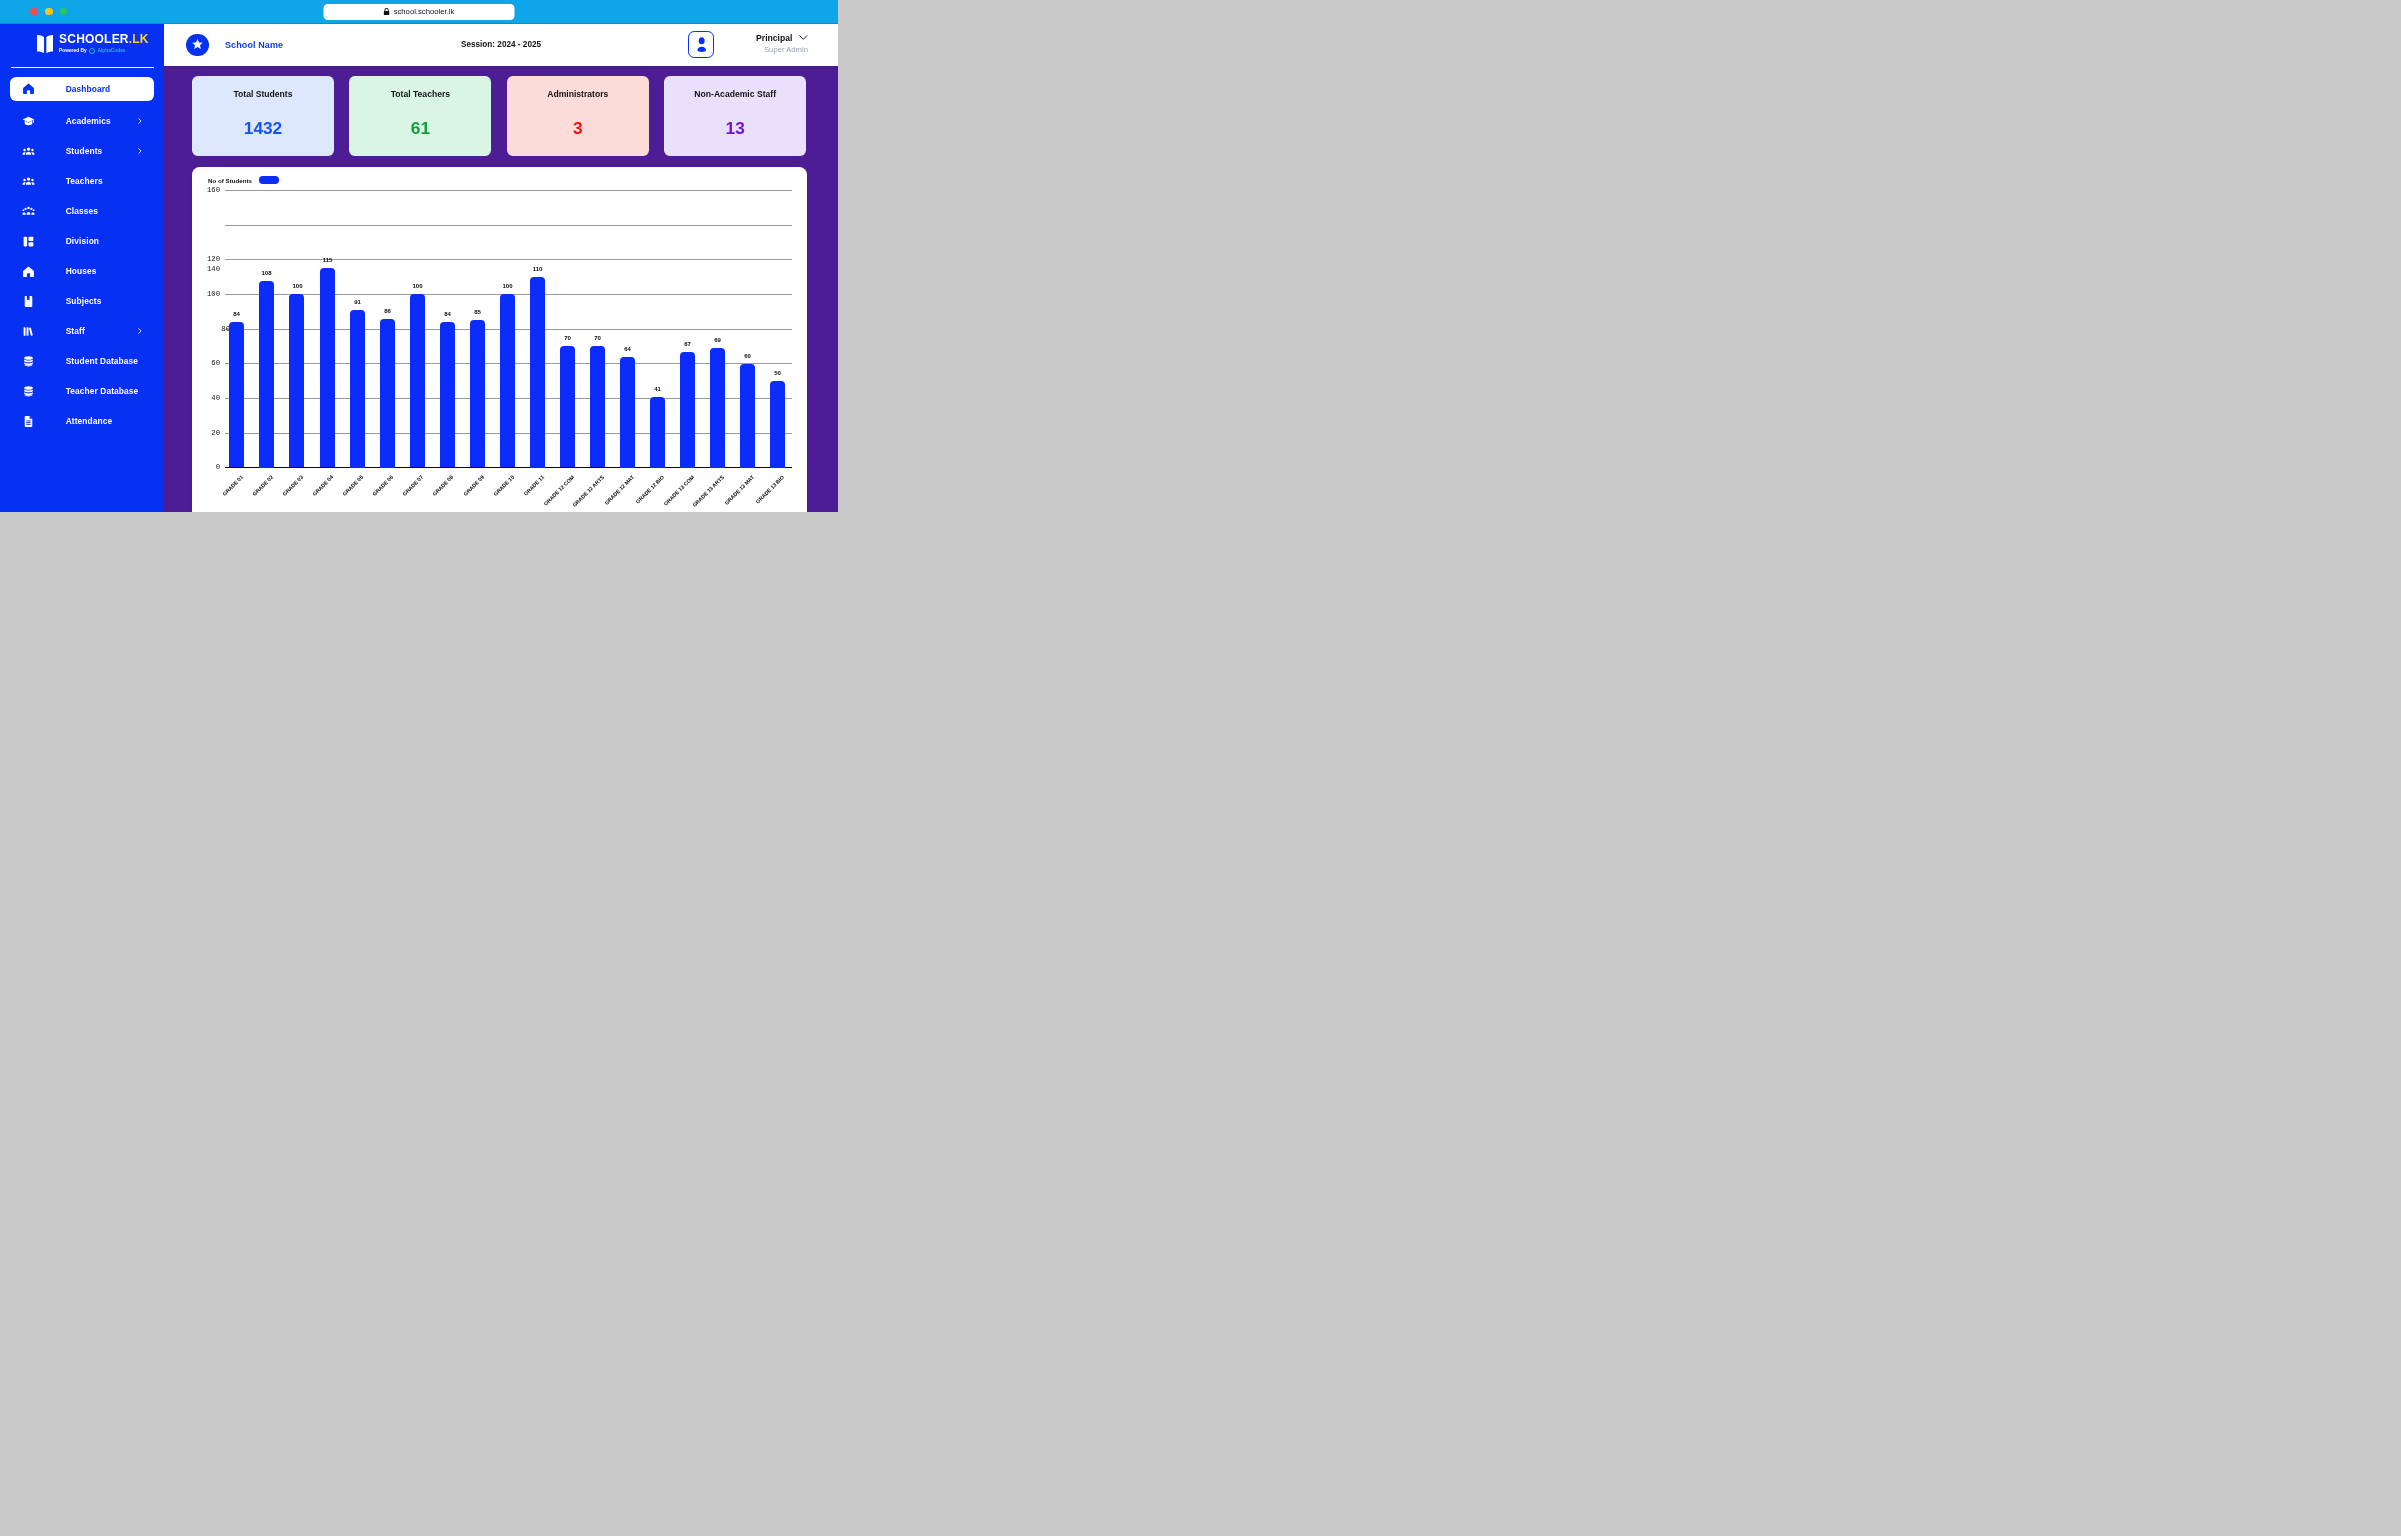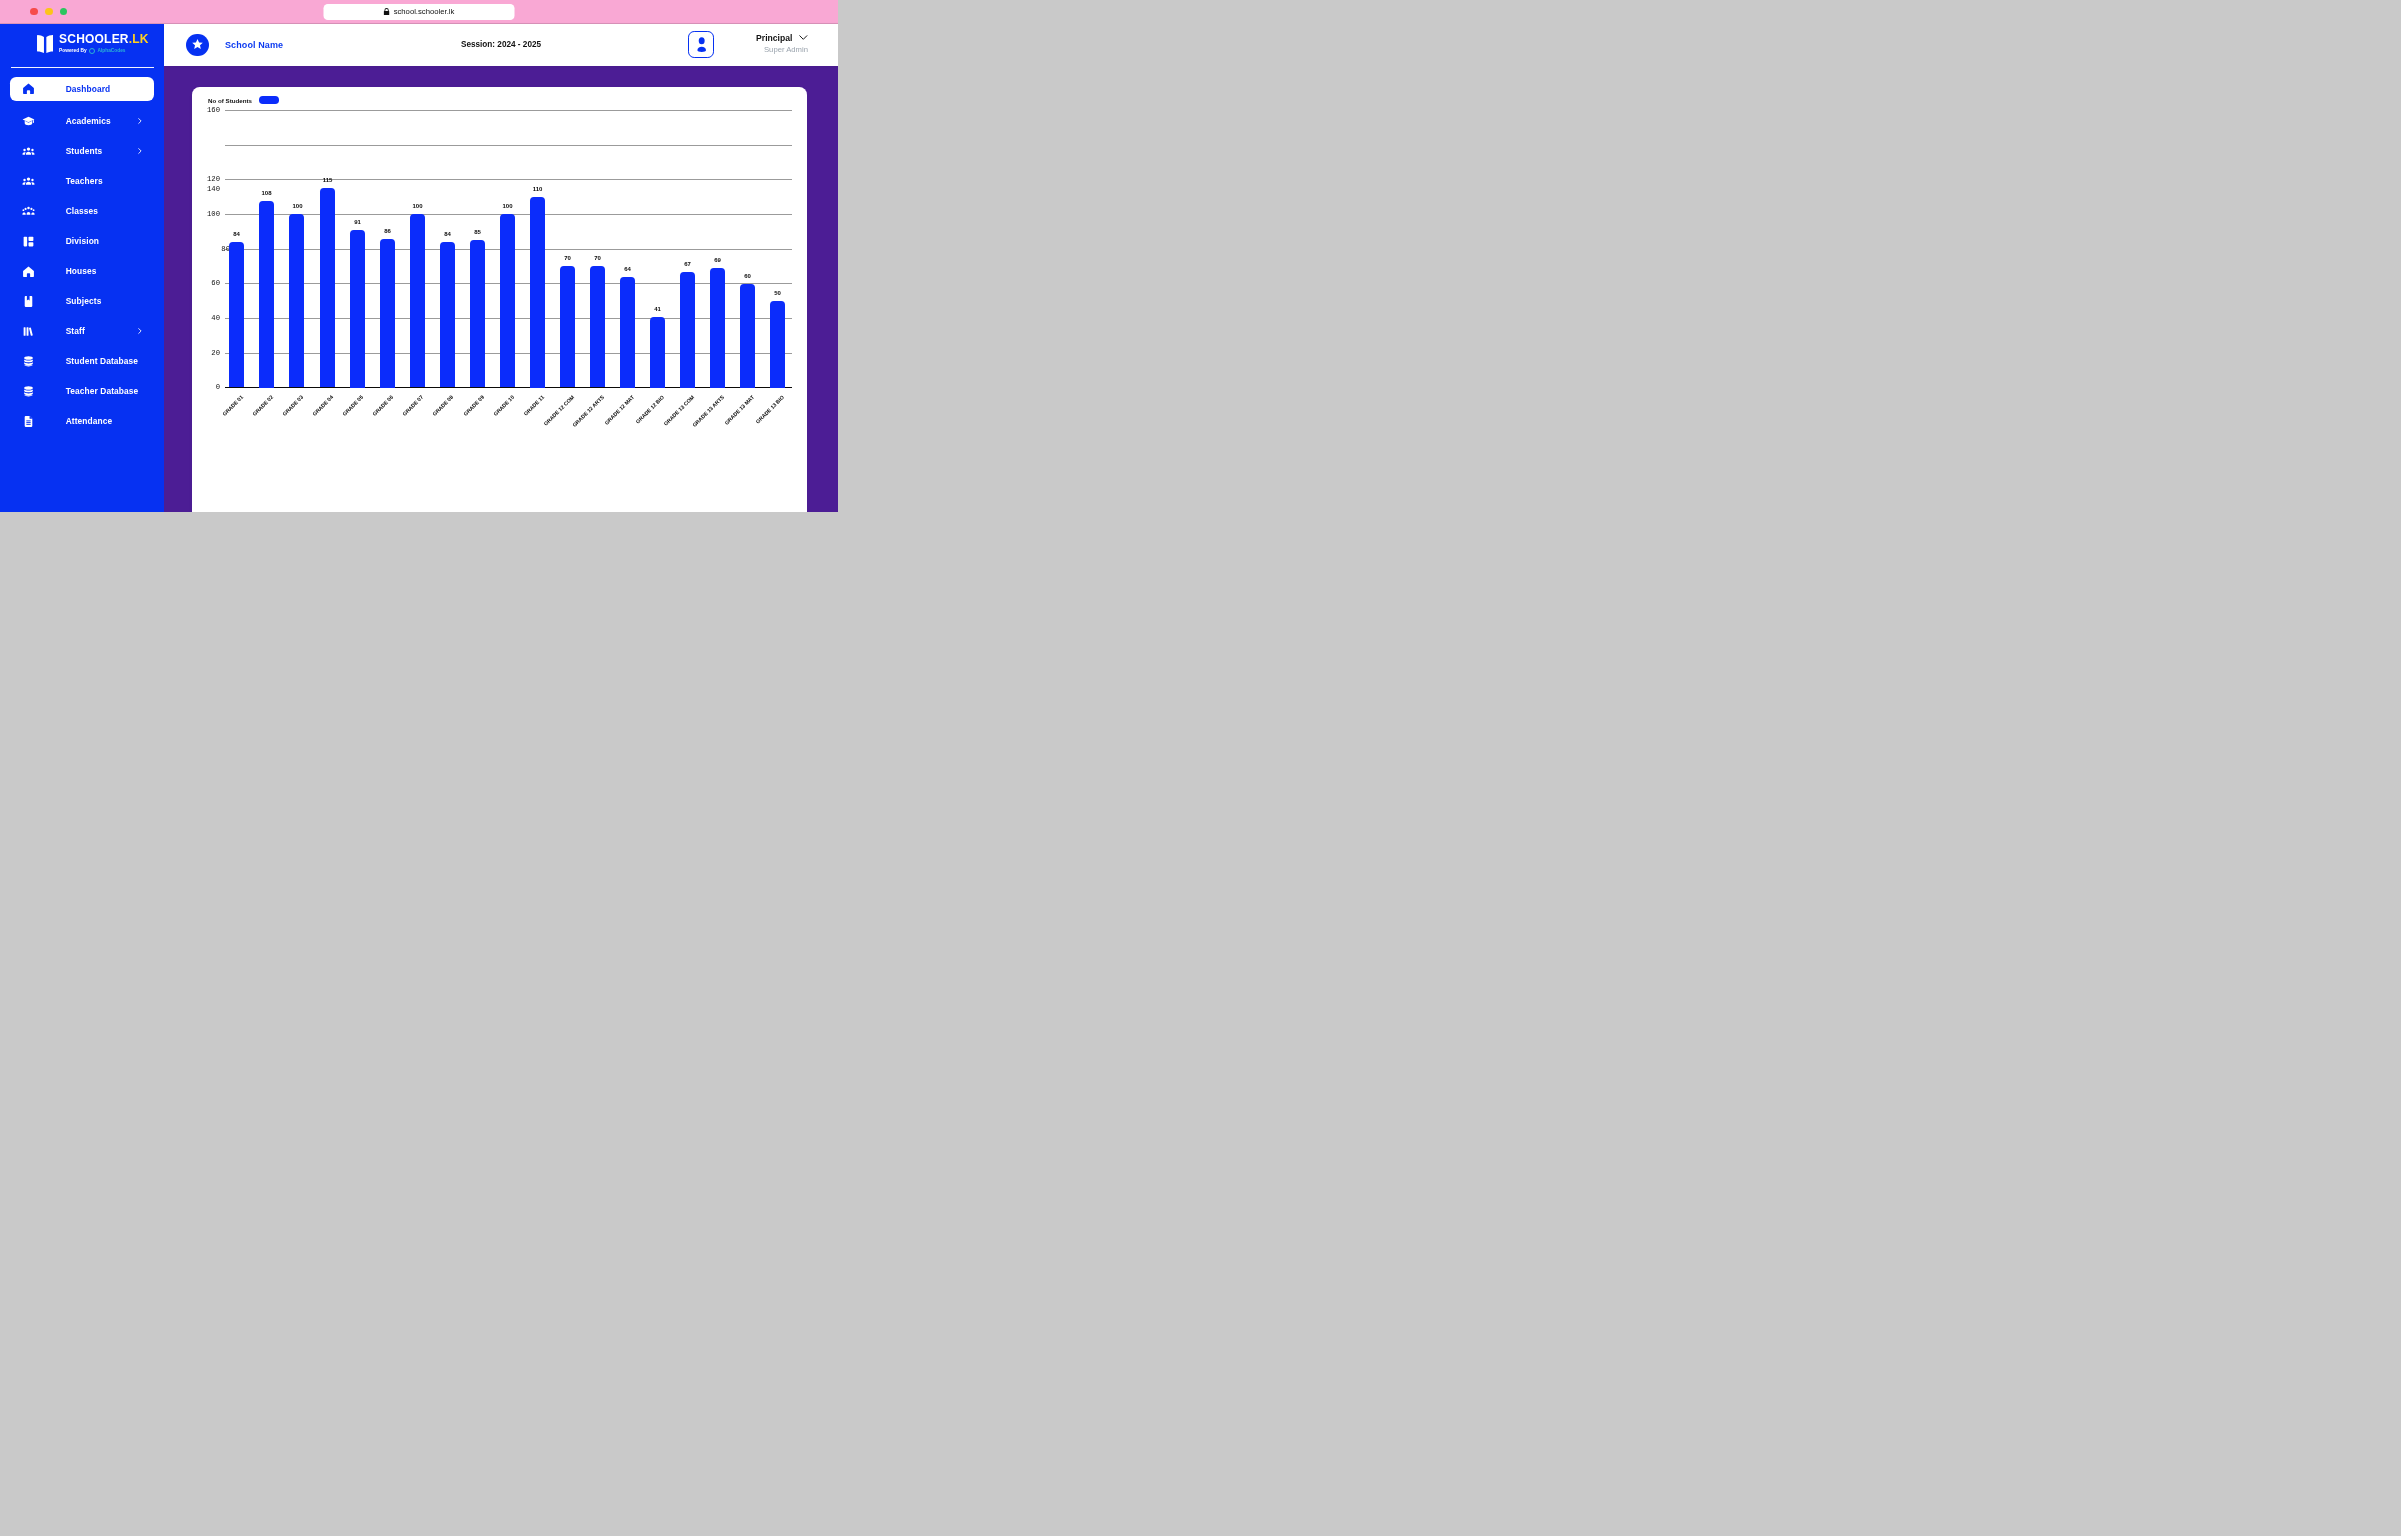--- a/index.html
+++ b/index.html
@@ -1,21 +1,21 @@
 <!DOCTYPE html>
 <html style="font-size:7.7px"><head>
 <meta charset="utf-8">
 <style>
   * { margin:0; padding:0; box-sizing:border-box; }
   html,body { background:#c9c9c9; }
   body { font-family:"Liberation Sans", sans-serif; }
   .screen { position:relative; width:838px; height:512px; overflow:hidden; background:#f0f0f2; }
 
   
-  .chrome { position:relative; height:23.5px; background:#f9a8d4; border-bottom:0.5px solid rgba(0,0,0,.12);padding-left:14px; }
+  .chrome { position:relative; height:23.5px; background:#0ea5e9; border-bottom:0.5px solid rgba(0,0,0,.12);padding-left:14px; }
   .lights { position:absolute; left:30px; top:7.7px; display:flex; gap:7.2px; }
   .light { width:7.7px; height:7.7px; border-radius:50%; }
   .url-pill { position:absolute; left:50%; top:3.8px; transform:translateX(-50%); width:191px; height:16px;
               background:#fff; border-radius:4.3px; display:flex; align-items:center; justify-content:center; gap:3.8px;
               font-size:7.7px; font-weight:500; color:#111; }
 
   
   .window { position:absolute; top:23.5px; left:0; right:0; bottom:0; display:flex; }
   .sidebar { position:relative; width:164px; background:#0631f2; flex:none; color:#fff; }
   .main { position:relative; flex:1; background:#4c1d95; }
@@ -283,20 +283,38 @@
             <span class="role-name">Principal</span>
             <svg width="8.6" height="5.3" viewBox="0 0 18 11">
                 <path d="M1.5 1.5 L9 9 L16.5 1.5" fill="none" stroke="#111" stroke-width="2" stroke-linecap="round"></path>
               </svg>
           </div>
           <div class="role-sub">Super Admin</div>
         </div>
       </header>
 
       <div class="content">
+        <div class="stats">
+            <div class="stat-card" style="background: rgb(221, 231, 253);">
+              <div class="stat-label">Total Students</div>
+              <div class="stat-value" style="color: rgb(21, 83, 243);">1432</div>
+            </div>
+            <div class="stat-card" style="background: rgb(217, 246, 228);">
+              <div class="stat-label">Total Teachers</div>
+              <div class="stat-value" style="color: rgb(15, 157, 62);">61</div>
+            </div>
+            <div class="stat-card" style="background: rgb(252, 220, 216);">
+              <div class="stat-label">Administrators</div>
+              <div class="stat-value" style="color: rgb(246, 13, 13);">3</div>
+            </div>
+            <div class="stat-card" style="background: rgb(233, 224, 252);">
+              <div class="stat-label">Non-Academic Staff</div>
+              <div class="stat-value" style="color: rgb(117, 18, 214);">13</div>
+            </div>
+          </div>
         <div class="chart-card">
           <div class="legend">
             <span class="legend-label">No of Students</span>
             <span class="legend-swatch" style="background: rgb(11, 44, 251);"></span>
           </div>
           <div class="plot">
               <div class="axis-x" style="left: 33px; width: 567px; top: 300px;"></div>
               <div class="ytick" style="left: 1px; top: 296px;">0</div>
               <div class="gridline" style="left: 33px; width: 567px; top: 266px;"></div>
               <div class="ytick" style="left: 1px; top: 262px;">20</div>

